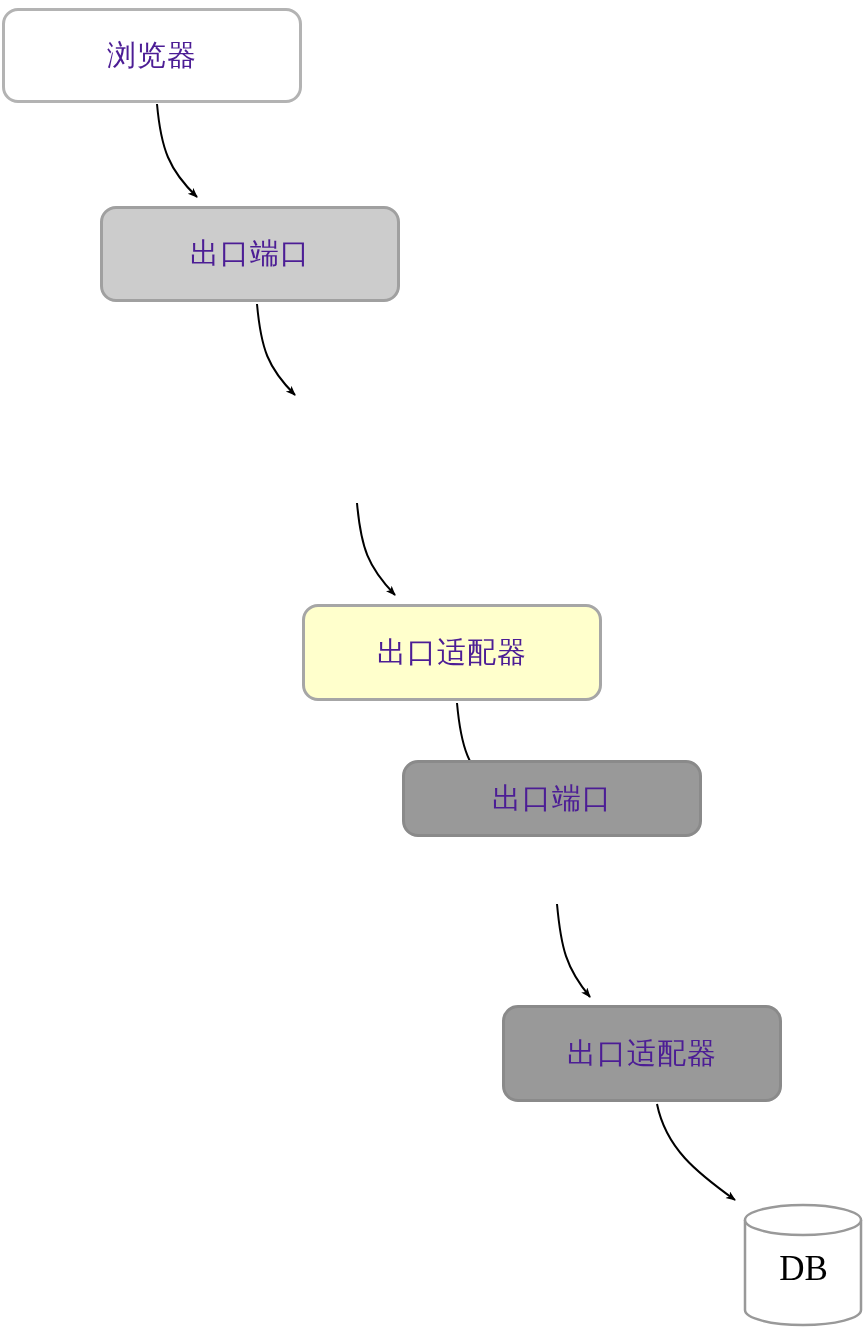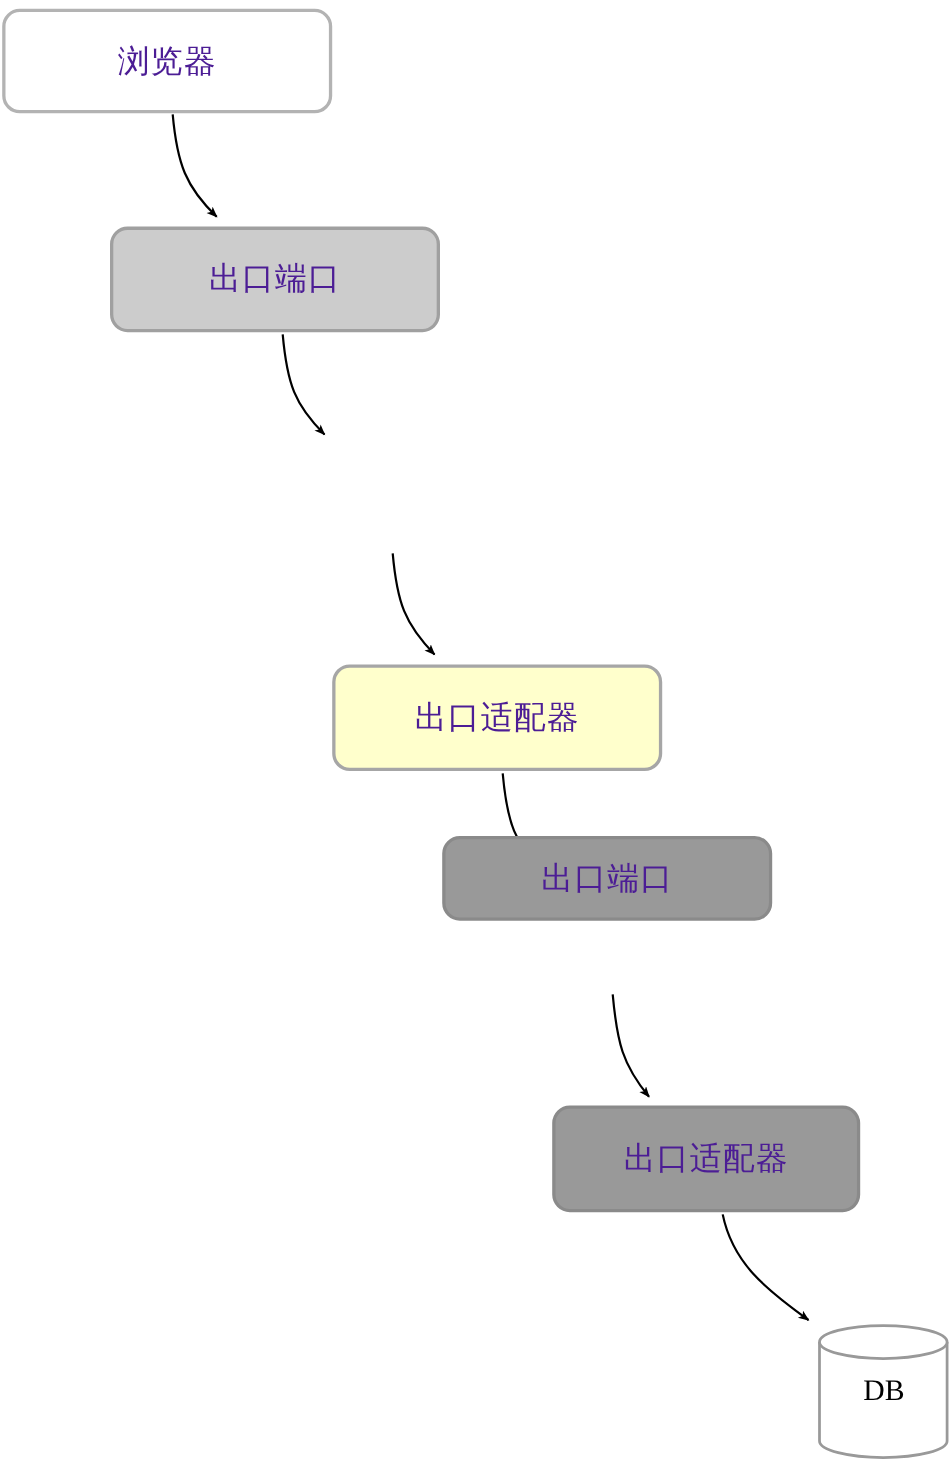--- a/index.html
+++ b/index.html
@@ -68,21 +68,21 @@
     position: absolute;
     left: 743px; top: 1203px;
     width: 121px; height: 125px;
   }
   .db-label {
     position: absolute;
     left: 0; top: 46px;
     width: 121px;
     text-align: center;
     font-family: "Liberation Serif", "DejaVu Serif", serif;
-    font-size: 27px;
+    font-size: 35px;
     color: #000000;
   }
 </style>
 </head>
 <body>
 
 <div class="canvas">
 
   <svg class="arrow-layer" viewBox="0 0 864 1328" xmlns="http://www.w3.org/2000/svg">
     <defs>

